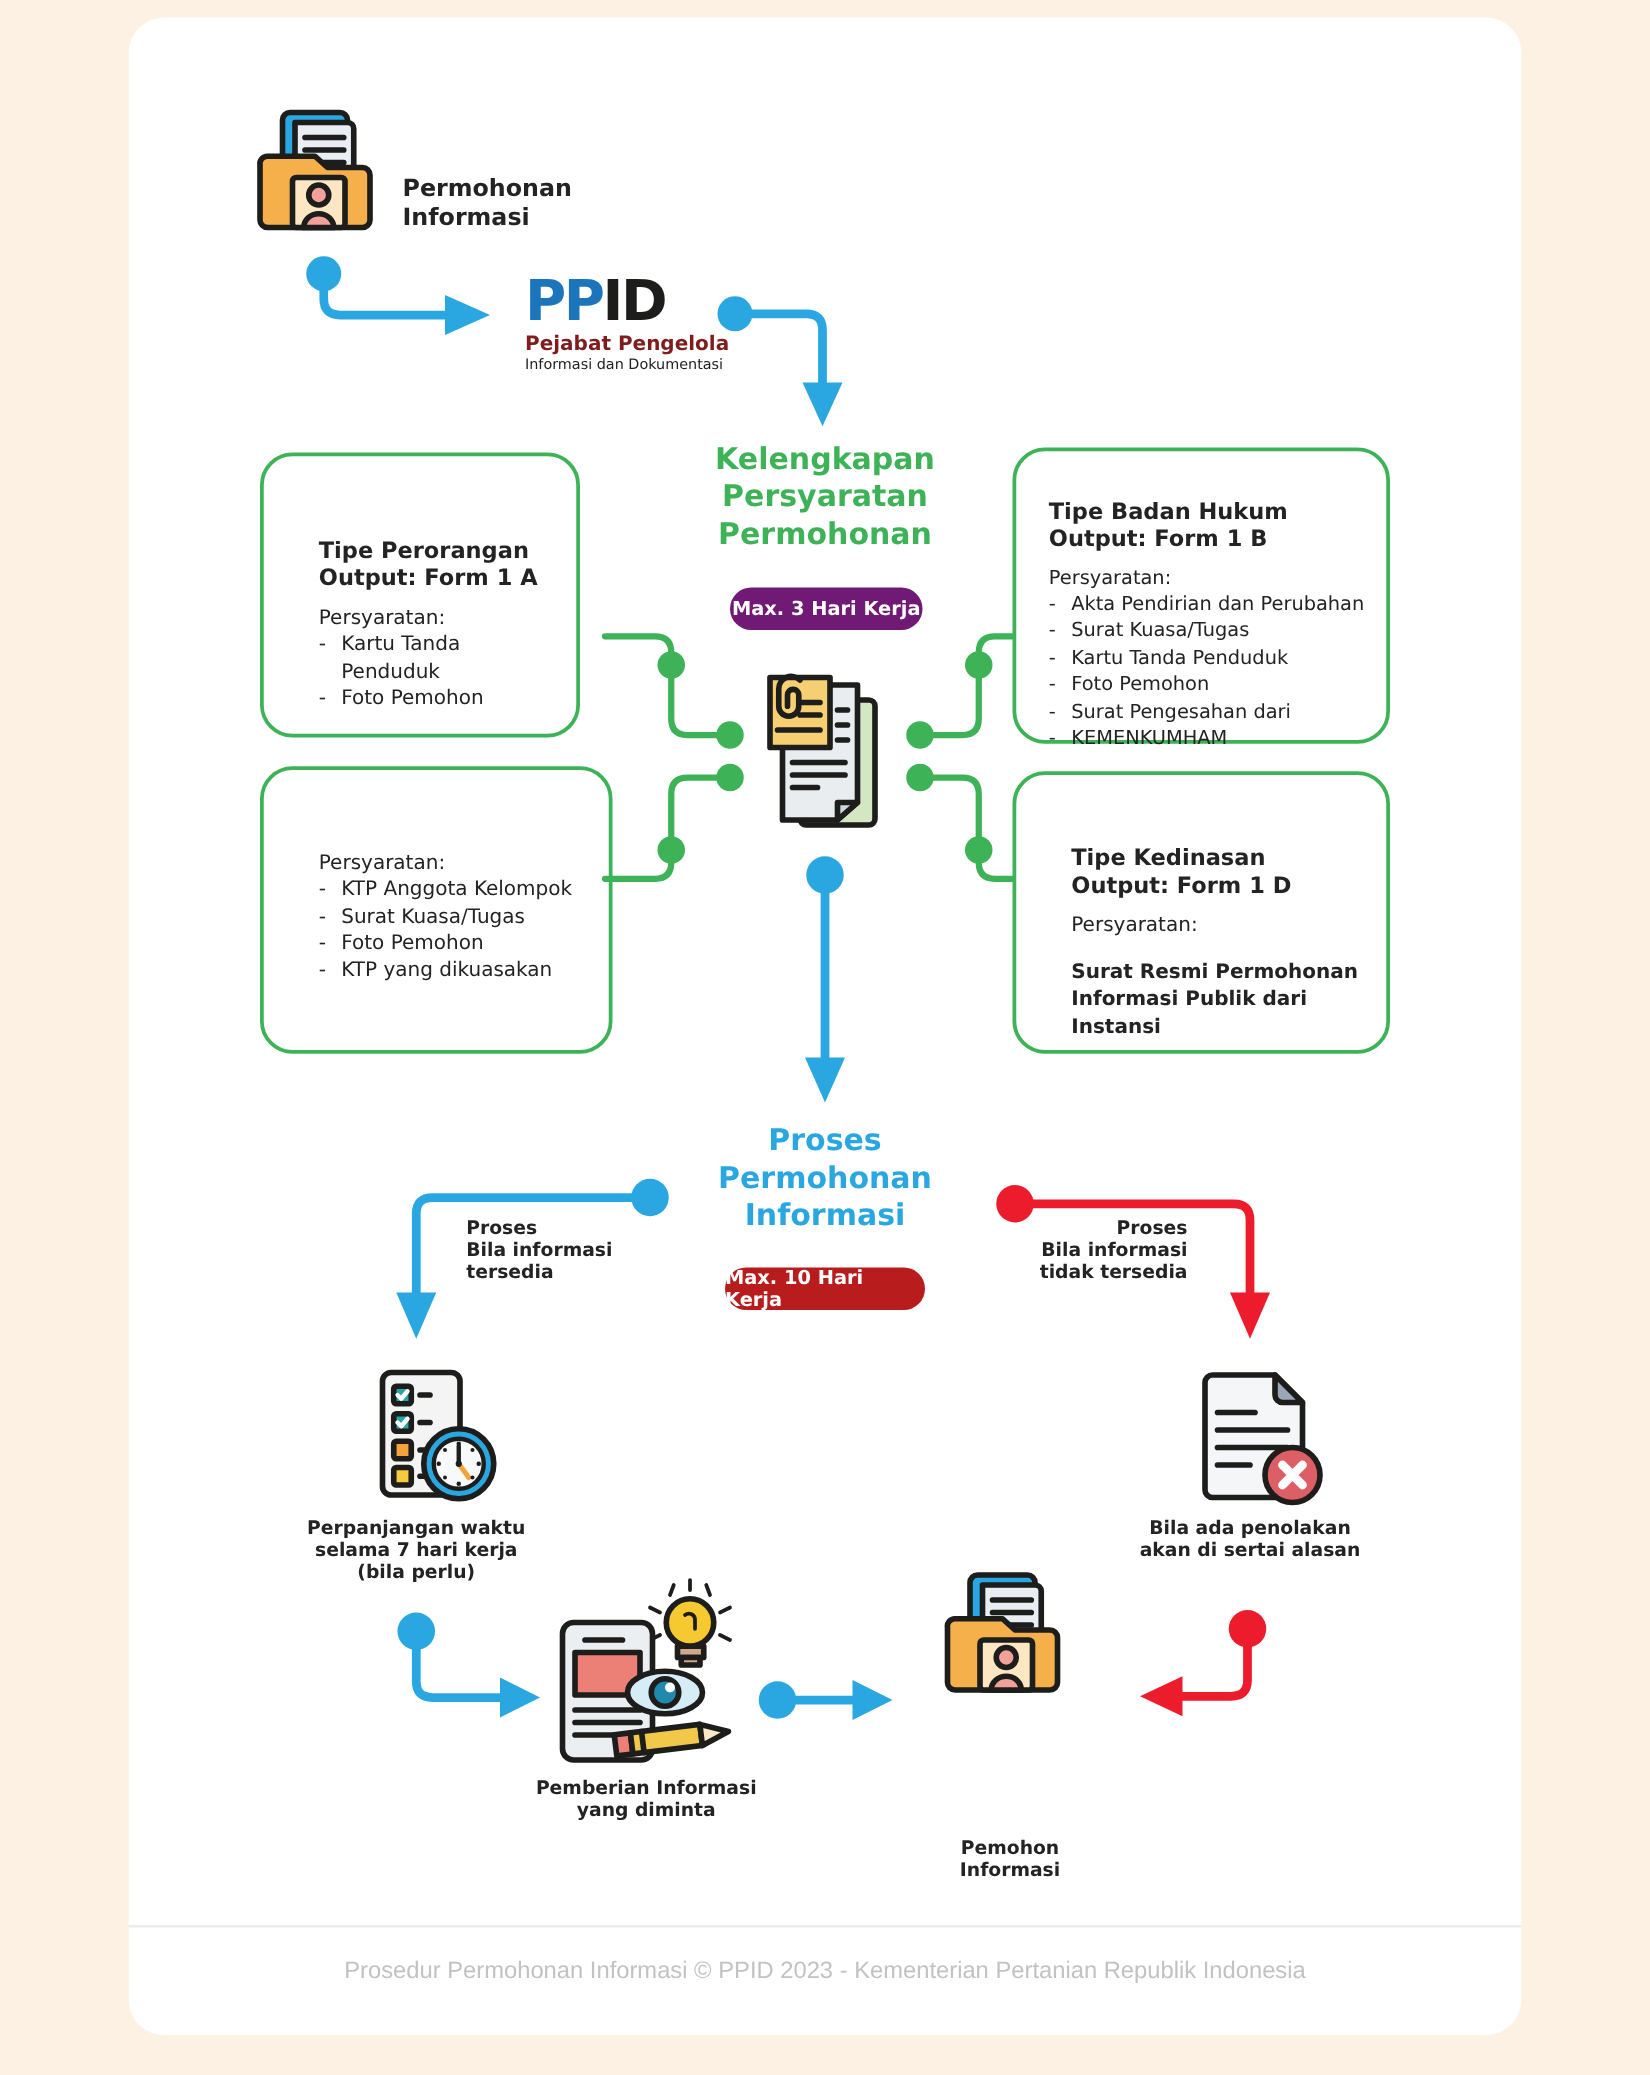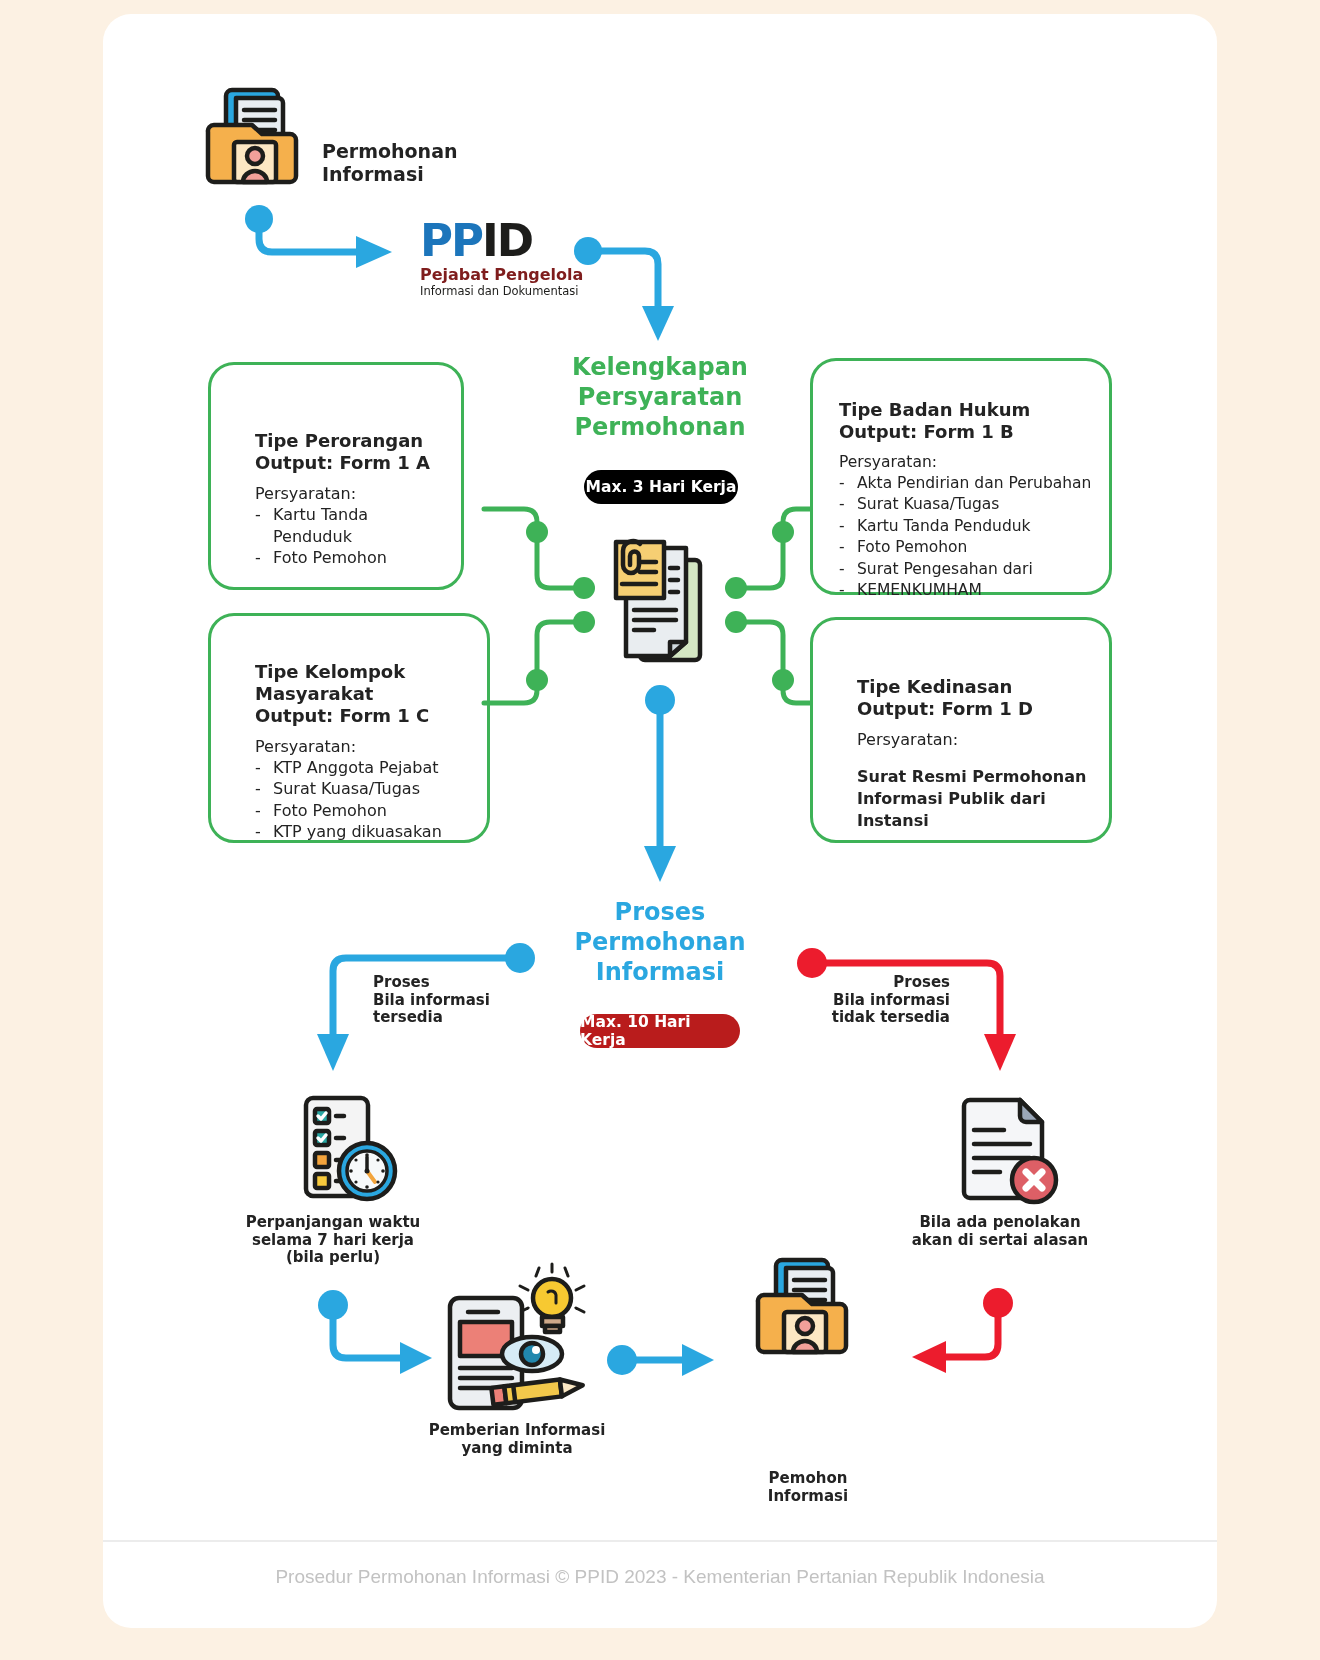--- a/index.html
+++ b/index.html
@@ -17,21 +17,21 @@
   .logo .pp{color:#1c75bb;} .logo .id{color:#1d1d1b;}
   .logo .sub1{color:#7f1d1d;font-weight:bold;font-size:16px;margin-top:4px;}
   .logo .sub2{color:#1d1d1b;font-size:11.5px;margin-top:3px;}
 
   .sec-title{width:280px;text-align:center;font-weight:bold;font-size:24px;line-height:30px;}
   .green-t{left:520px;top:352px;color:#3eb257;}
   .blue-t{left:520px;top:897px;color:#2aa7e0;}
 
   .pill{height:34px;border-radius:18px;display:flex;align-items:center;justify-content:center;
         color:#fff;font-weight:bold;font-size:15.5px;}
-  .pill-green{left:584px;top:470px;width:154px;background:#000000;}
+  .pill-green{left:584px;top:470px;width:154px;background:#701a75;}
   .pill-blue{left:580px;top:1014px;width:160px;background:#b91c1c;}
 
   .box{border:3.5px solid #3eb257;border-radius:26px;display:flex;flex-direction:column;justify-content:center;box-sizing:border-box;}
   .box .b-title{font-size:18px;font-weight:bold;line-height:22px;margin-top:47px;}
   .box .b-req{margin-top:9px;font-size:16px;font-weight:500;line-height:21px;}
   .box .item{display:flex;font-size:16px;font-weight:500;line-height:21.5px;}
   .box .item .dash{width:18px;flex:0 0 18px;}
   .box-b .item,.box-b .b-req{font-size:15.5px;}
   .box-a{left:208px;top:362px;width:256px;height:228px;padding:0 16px 0 44px;}
   .box-b{left:810px;top:358px;width:302px;height:237px;padding:0 8px 0 26px;}
@@ -174,27 +174,24 @@
         <span class="dash">-</span>
         <span>Surat Pengesahan dari</span>
       </div>
     <div class="item">
         <span class="dash">-</span>
         <span>KEMENKUMHAM</span>
       </div>
   </div>
 
   <div class="abs box box-c">
-    <div class="b-title pre">Tipe Kelompok
-Masyarakat
-Output: Form 1 C</div>
     <div class="b-req">Persyaratan:</div>
     <div class="item">
         <span class="dash">-</span>
-        <span>KTP Anggota Pejabat</span>
+        <span>KTP Anggota Kelompok</span>
       </div>
     <div class="item">
         <span class="dash">-</span>
         <span>Surat Kuasa/Tugas</span>
       </div>
     <div class="item">
         <span class="dash">-</span>
         <span>Foto Pemohon</span>
       </div>
     <div class="item">

